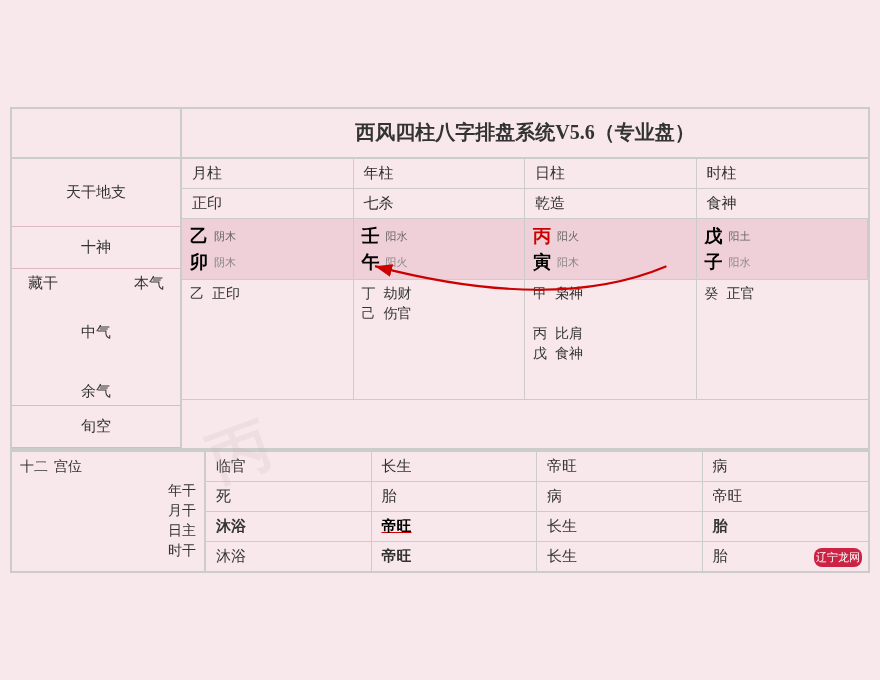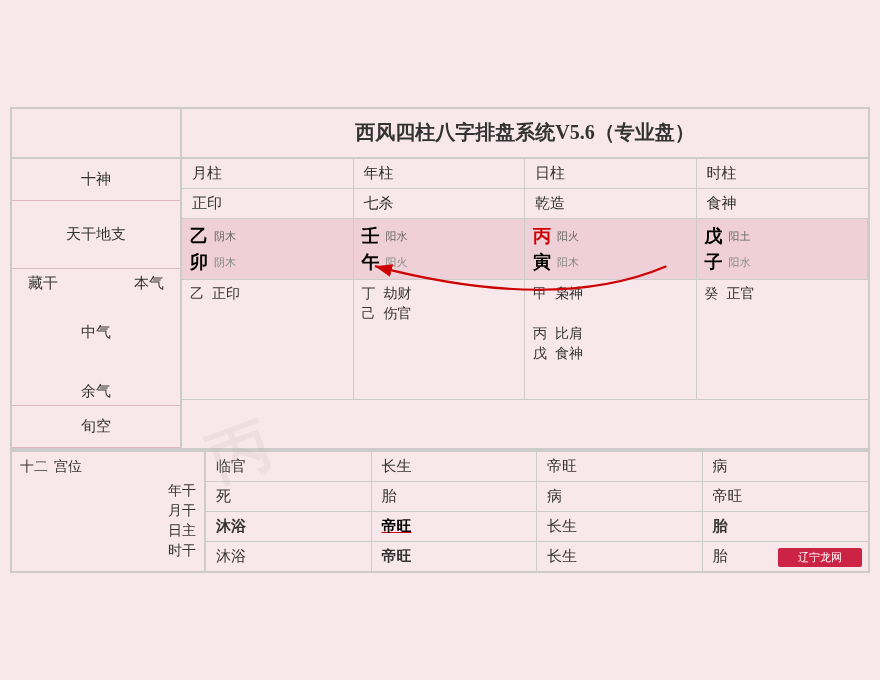--- a/index.html
+++ b/index.html
@@ -238,47 +238,47 @@
       left: 200px;
     }
     
     .logo-badge {
       position: absolute;
       bottom: 6px;
       right: 8px;
       background: #cc2244;
       color: white;
       font-size: 11px;
-      padding: 2px 20px;
-      border-radius: 2px;
+      padding: 2px 2px;
+      border-radius: 8px;
     }
     .outer-wrapper {
       position: relative;
     }
   </style>
 </head>
 <body>
 
 <div class="outer-wrapper">
   <div class="outer-container">
 
     <div class="title-row">
       <div class="title-left-blank"></div>
       <div class="title-main">西风四柱八字排盘系统V5.6（专业盘）</div>
     </div>
 
     <div class="content-row">
 
       <div class="left-labels">
-        <div class="label-cell" style="height:42px;">十神</div>
         <div class="label-cell" style="height:68px;">
           <span>天干</span>
           <br>
           <span>地支</span>
         </div>
+        <div class="label-cell" style="height:42px;">十神</div>
         <div class="label-cell" style="flex:1; flex-direction:column; align-items:flex-end; justify-content:flex-start; padding-top:5px; gap:30px;">
           <div style="display:flex;gap:8px;width:100%;justify-content:space-between;padding:0 8px;">
             <span>藏干</span>
             <span>本气</span>
           </div>
           <div style="text-align:center;width:100%;">
             <span>中气</span>
           </div>
           <div style="text-align:center;width:100%;margin-top:10px;">
             <span>余气</span>

